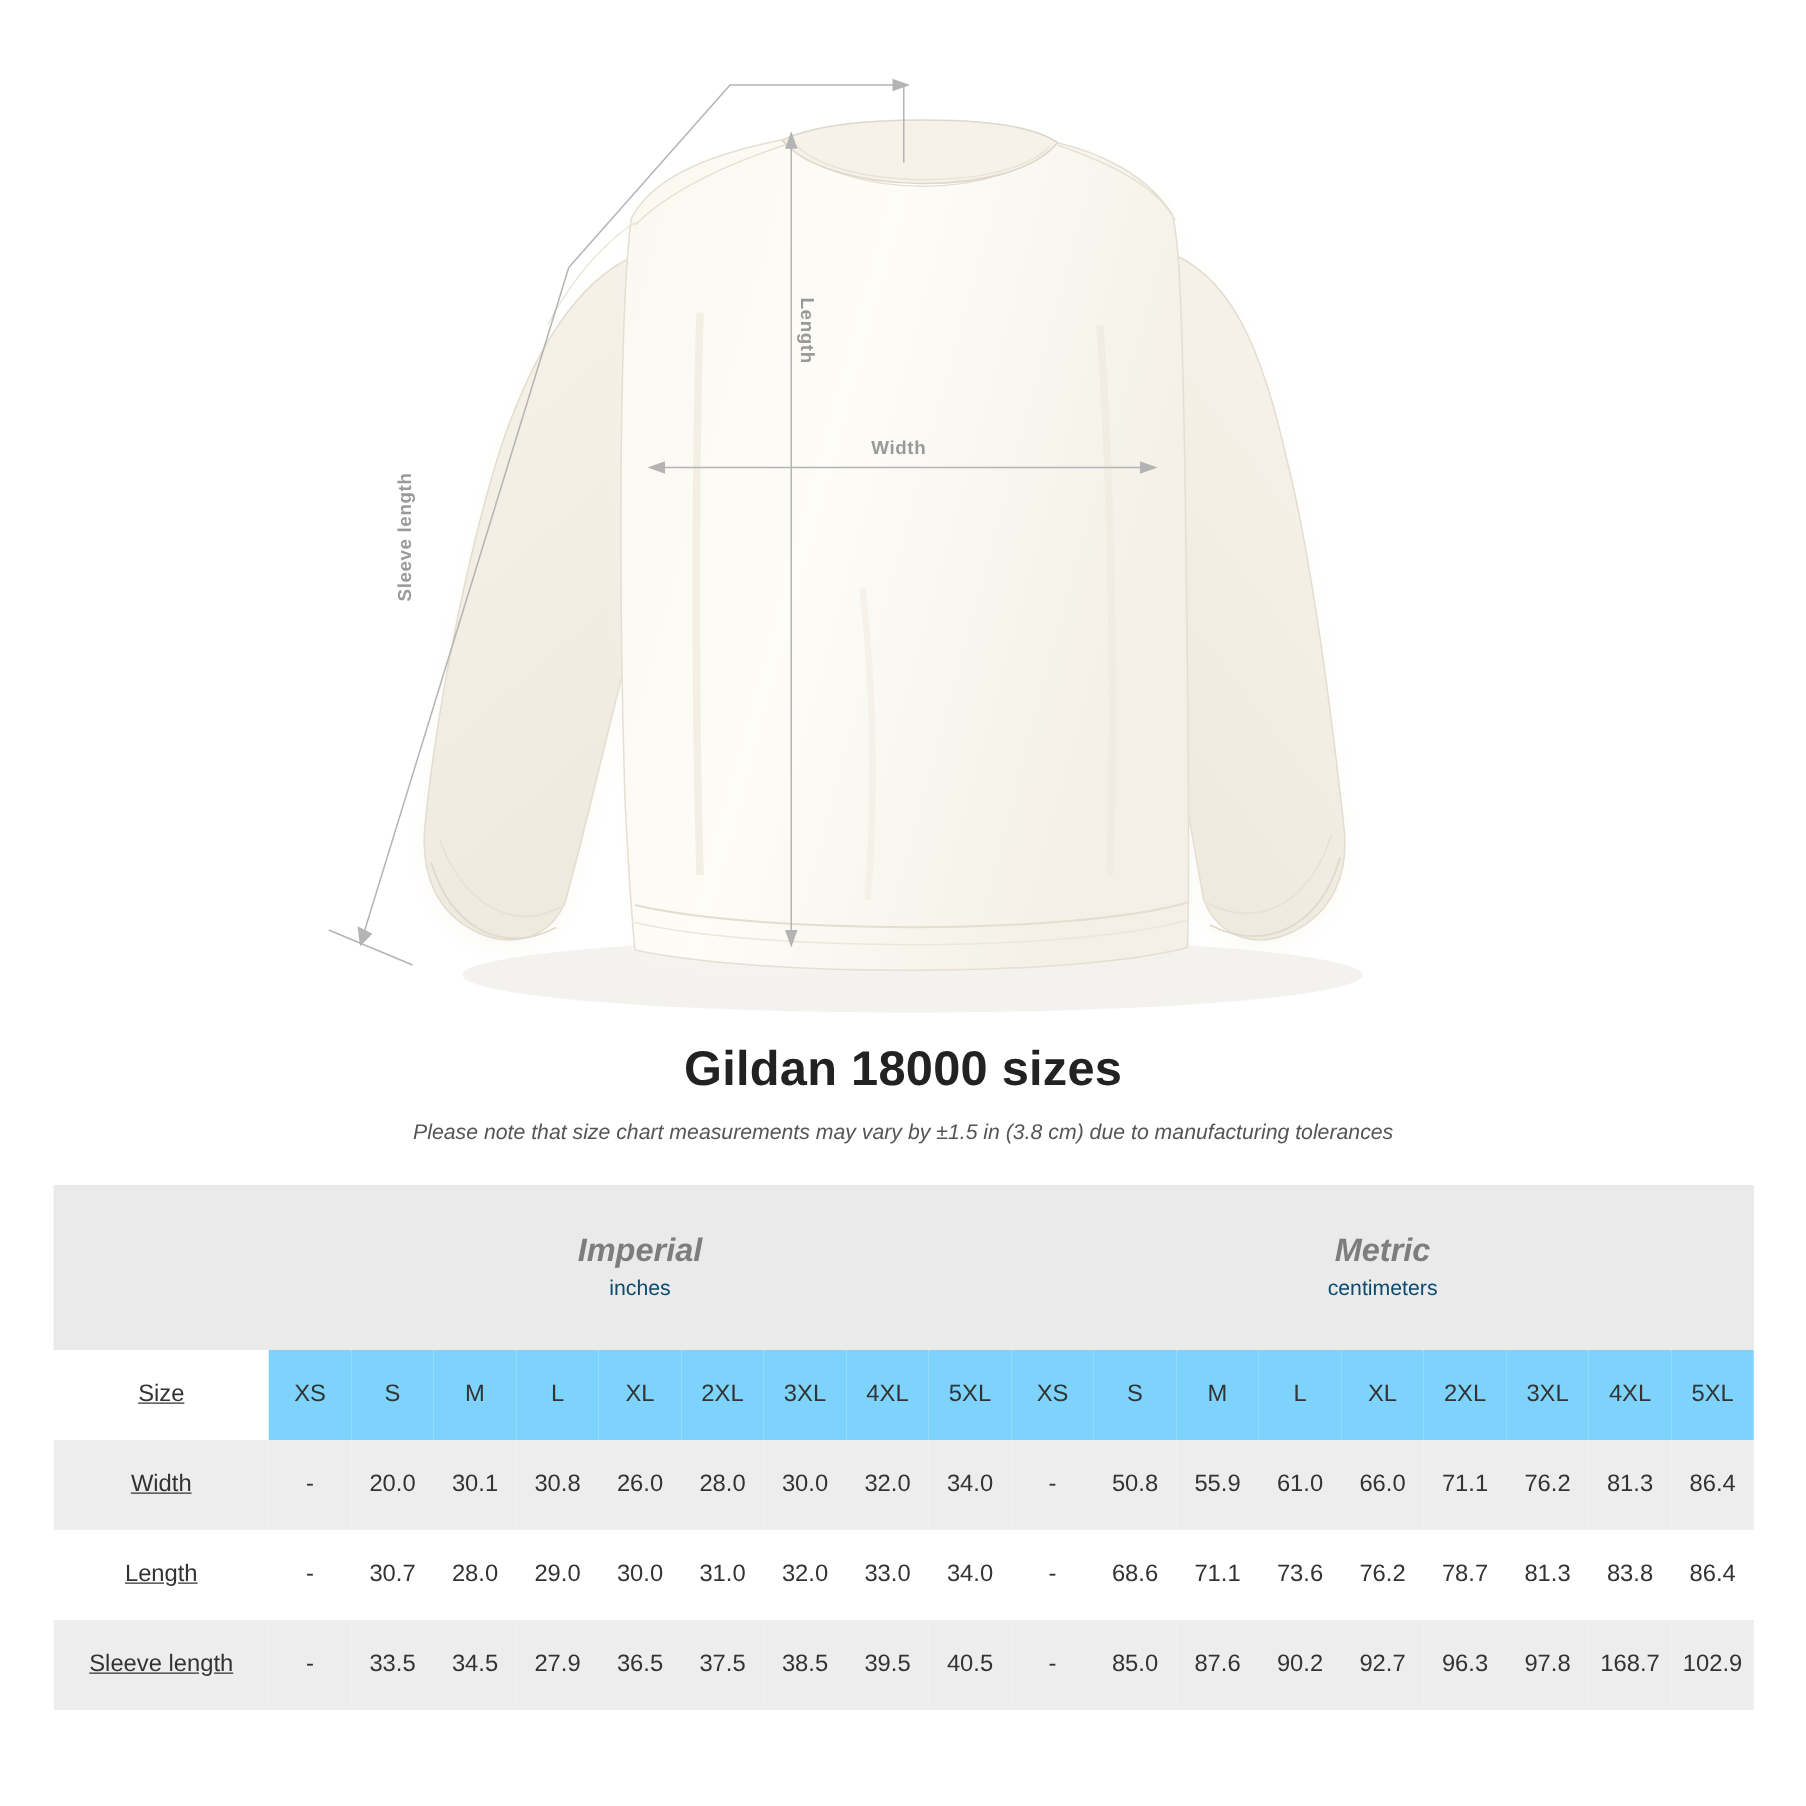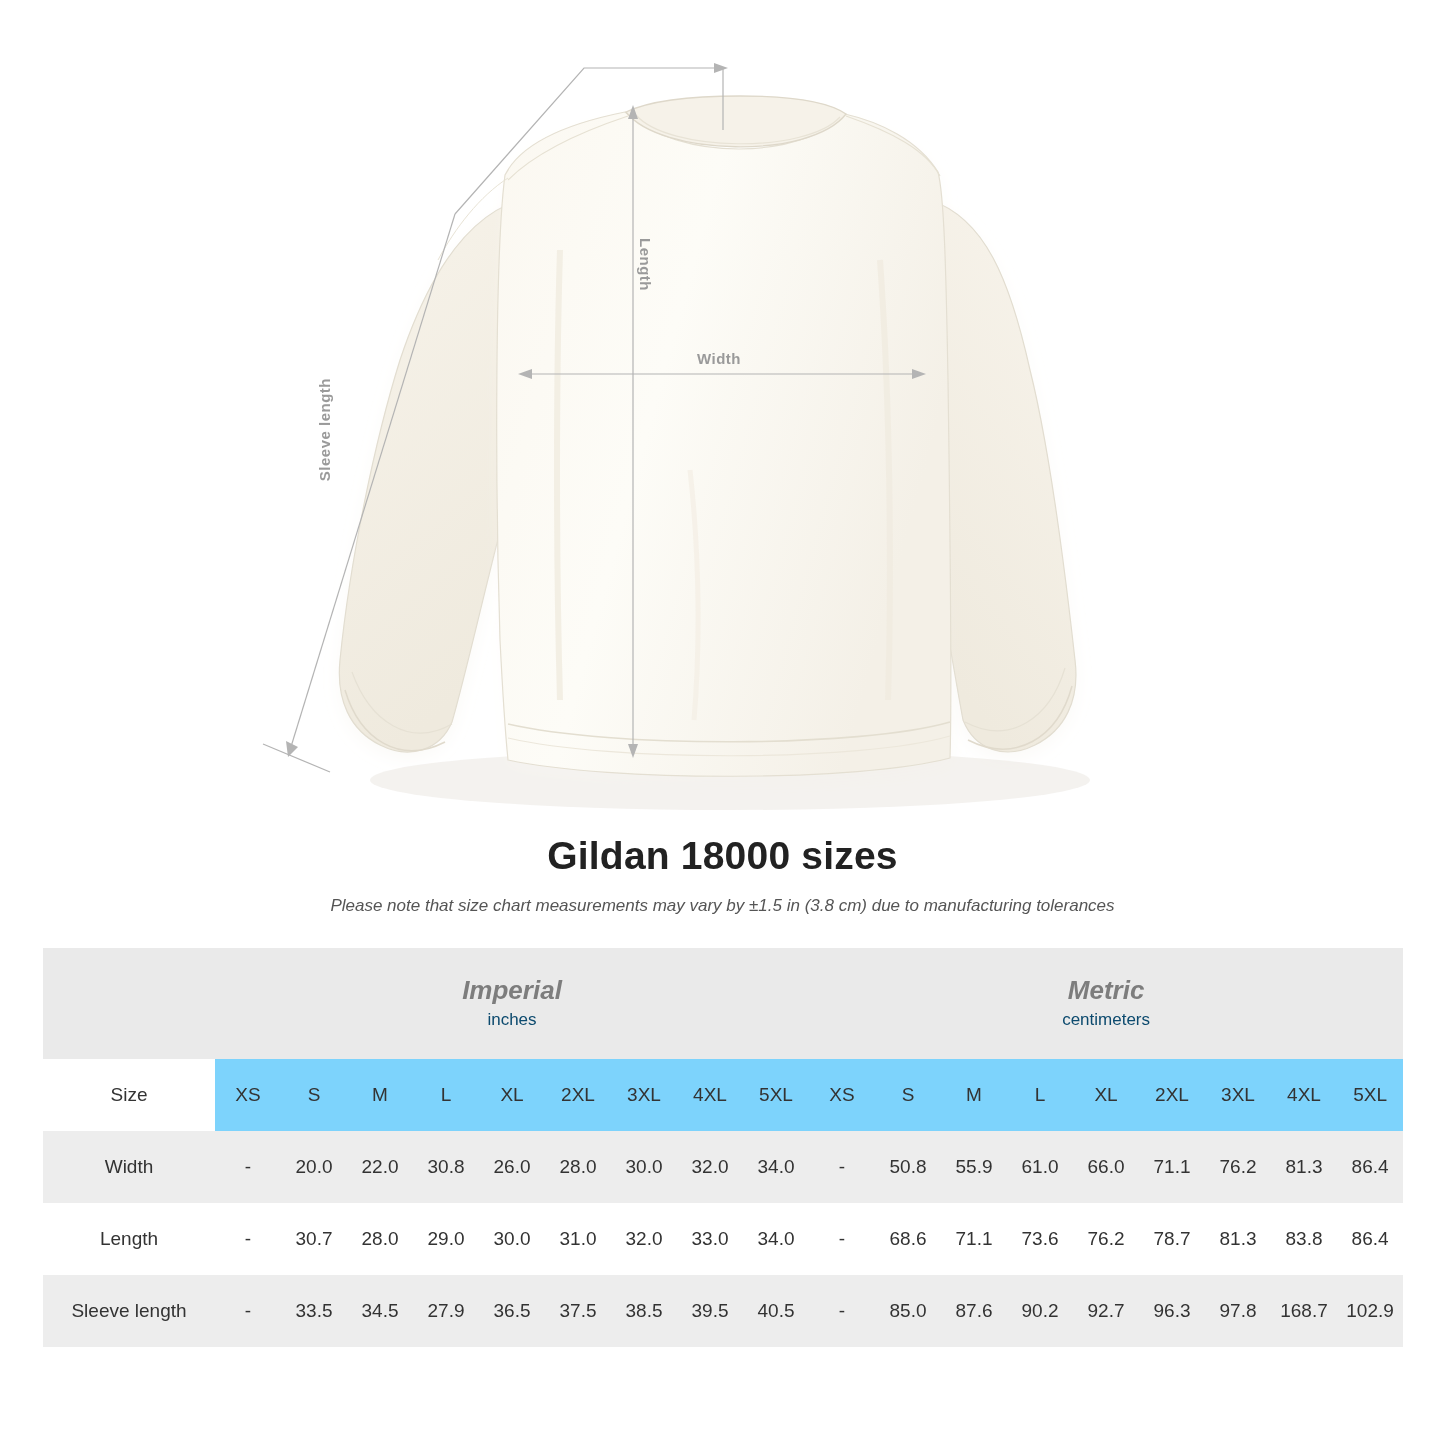--- a/index.html
+++ b/index.html
@@ -92,21 +92,21 @@
     vertical-align: middle;
     font-size: 19px;
     color: #333333;
     font-weight: normal;
     padding: 0;
     height: 72px;
     border: none;
   }
   .unit-head {
     background: #eaeaea;
-    height: 111px;
+    height: 132px;
   }
   .unit-title {
     font-size: 26px;
     font-style: italic;
     font-weight: bold;
     color: #7d7d7d;
     line-height: 1.25;
   }
   .unit-sub {
     font-size: 17px;
@@ -119,20 +119,21 @@
     background: #7dd3fc;
     font-size: 20px;
     font-weight: bold;
     color: #333333;
   }
   .hdr-row td.rowlabel { background: #ffffff; }
   .rowlabel {
     font-weight: bold;
     font-size: 20px;
     color: #333333;
+    text-decoration: underline;
   }
   .col-label { width: 172px; }
   .col-cell { width: 66px; }
 </style>
 </head>
 <body>
 
 <div class="page">
 
   <div class="illustration">
@@ -294,21 +295,21 @@
         <td>2XL</td>
         <td>3XL</td>
         <td>4XL</td>
         <td>5XL</td>
       </tr>
 
       <tr class="row-even">
         <td class="rowlabel">Width</td>
         <td>-</td>
         <td>20.0</td>
-        <td>22.0</td>
+        <td>30.1</td>
         <td>30.8</td>
         <td>26.0</td>
         <td>28.0</td>
         <td>30.0</td>
         <td>32.0</td>
         <td>34.0</td>
         <td>-</td>
         <td>50.8</td>
         <td>55.9</td>
         <td>61.0</td>

